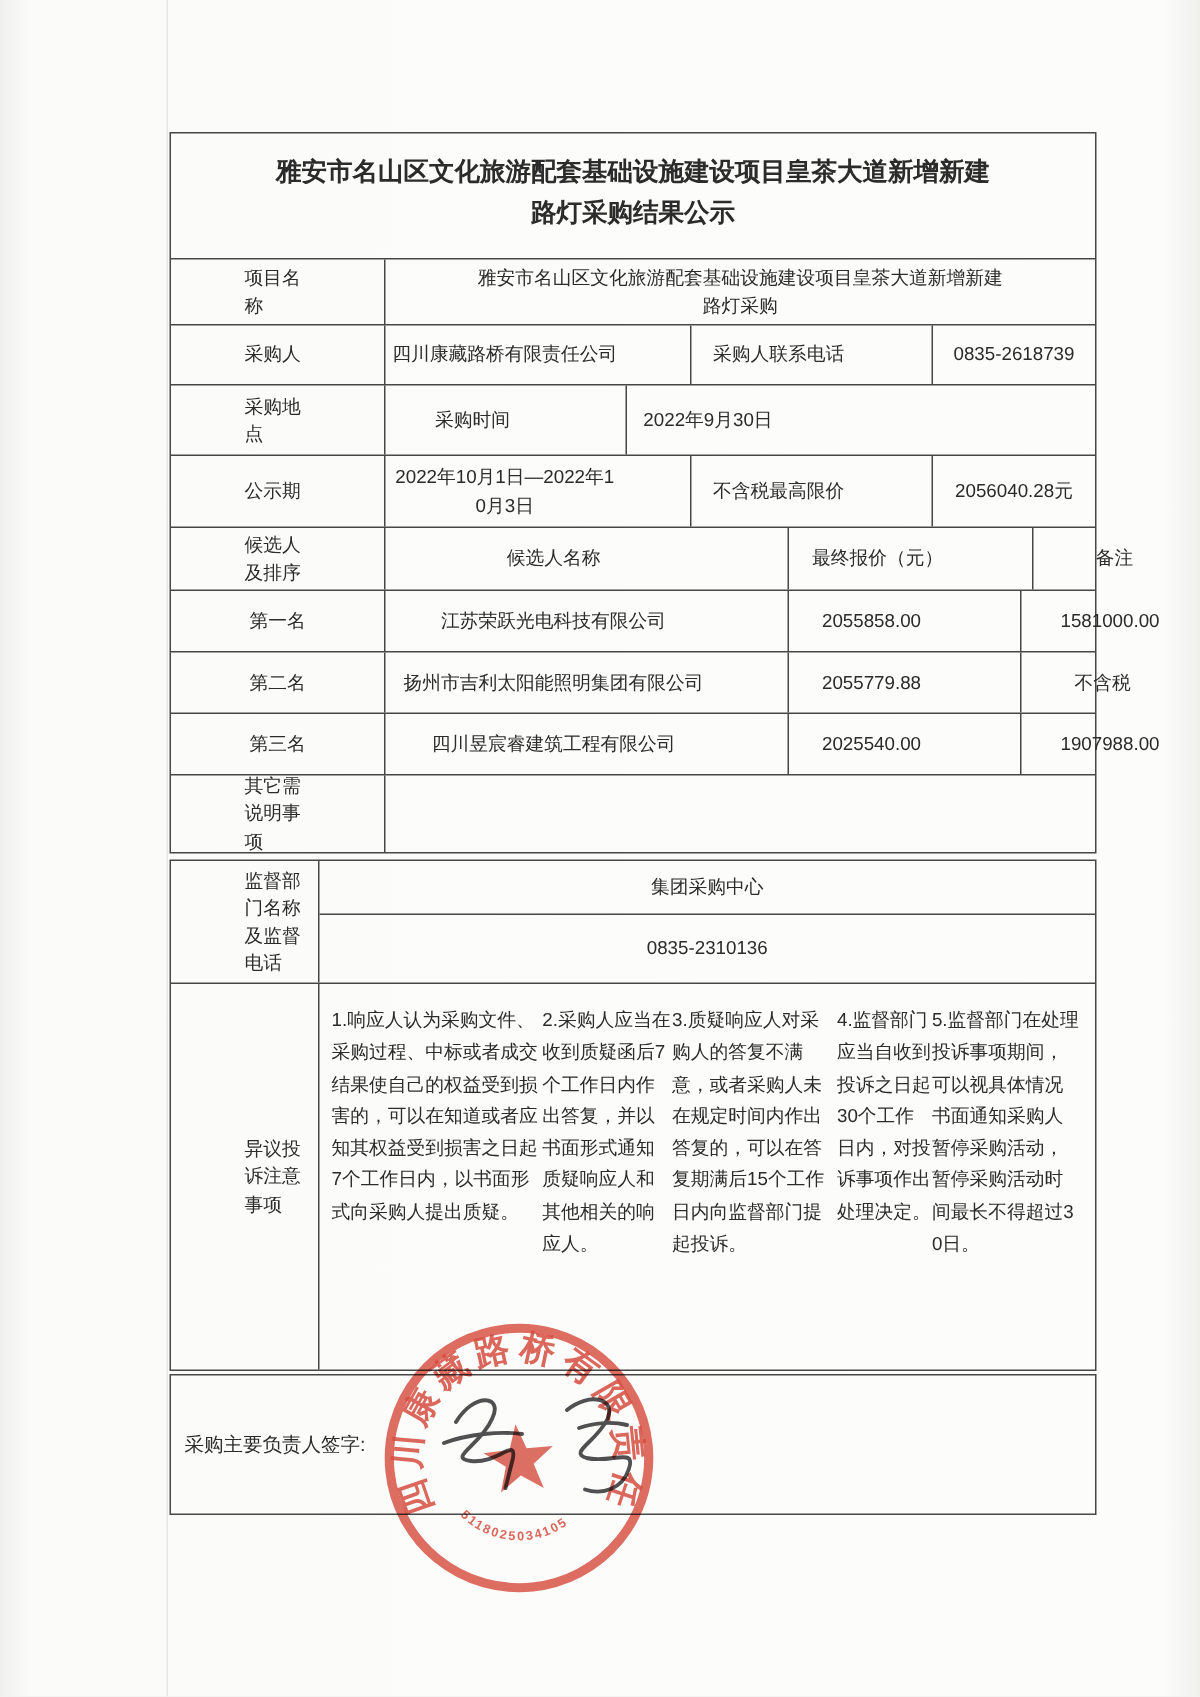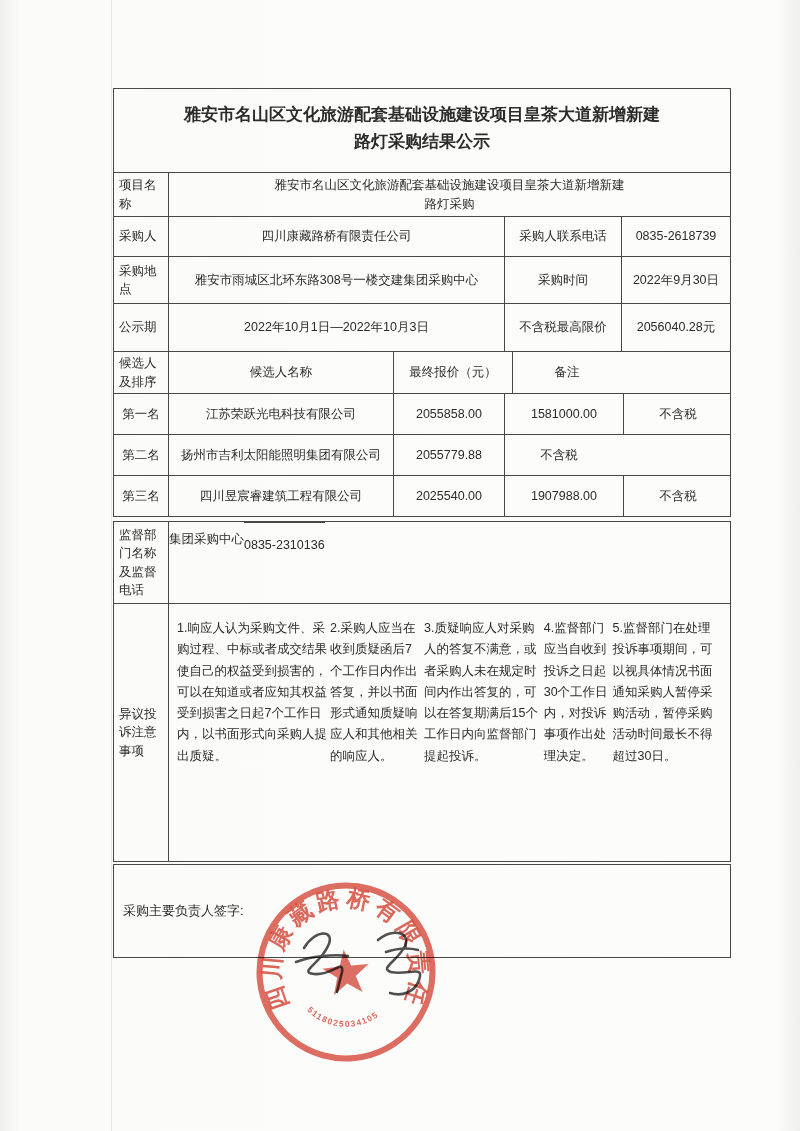--- a/index.html
+++ b/index.html
@@ -13,21 +13,21 @@
   .crease { position: absolute; left: 111px; top: 0; width: 1px; height: 100%; background: rgba(110,110,110,.14); }
 
   .doc { position: absolute; left: 113px; top: 88px; width: 618px; font-size: 12.5px; }
   .sec { border: 1px solid #474747; }
   .sec.gap { margin-top: 4px; }
   .sec.tight { margin-top: 2px; }
   .row { display: flex; align-items: stretch; border-top: 1px solid #474747; }
   .row.first { border-top: none; }
   .c {
     border-left: 1px solid #474747; display: flex; align-items: center; justify-content: center;
-    text-align: center; padding: 2px 4px; word-break: break-all; line-height: 1.45;
+    text-align: center; padding: 2px 4px; word-break: break-all; line-height: 1.45; margin-left: 44px;
   }
   .c:first-child { border-left: none; }
   .lbl  { flex: 0 0 54px; justify-content: flex-start; text-align: left; padding: 2px 3px 2px 5px; }
   .lblc { flex: 0 0 54px; }
   .cv  { flex: 1 1 auto; }
   .cl2 { flex: 0 0 117px; }
   .cv2 { flex: 0 0 109px; }
   .cn  { flex: 0 0 225px; }
   .cb  { flex: 0 0 111px; }
   .cf  { flex: 0 0 119px; }
@@ -41,21 +41,21 @@
   .h-oth  { height: 52px; }
   .h-sup  { height: 81px; }
   .h-obj  { height: 258px; }
 
   .title-block {
     height: 83px; display: flex; flex-direction: column; justify-content: center;
     text-align: center; font-weight: bold; font-size: 17px; line-height: 1.55; padding: 2px 28px 6px;
   }
   .two-line { display: flex; flex-direction: column; justify-content: center; text-align: center; }
 
-  .sup-right { flex: 1 1 auto; display: flex; flex-direction: row; border-left: 1px solid #474747; }
+  .sup-right { flex: 1 1 auto; display: flex; flex-direction: column; border-left: 1px solid #474747; }
   .sub { flex: 0 0 auto; display: flex; align-items: center; justify-content: center; text-align: center; }
   .sub + .sub { border-top: 1px solid #474747; }
 
   .obj-content {
     flex: 1 1 auto; display: flex; flex-direction: row; justify-content: center;
     text-align: left; padding: 14px 10px 14px 8px; line-height: 1.7; font-size: 12.5px;
     border-left: 1px solid #474747; word-break: break-all;
   }
   .sig-row { height: 92px; display: flex; align-items: center; padding-left: 9px; font-size: 13px; }
 
@@ -92,21 +92,20 @@
 
       <div class="row h-pur">
         <div class="c lbl">采购人</div>
         <div class="c cv">四川康藏路桥有限责任公司</div>
         <div class="c cl2">采购人联系电话</div>
         <div class="c cv2">0835-2618739</div>
       </div>
 
       <div class="row h-loc">
         <div class="c lbl">采购地点</div>
-        <div class="c cv">雅安市雨城区北环东路308号一楼交建集团采购中心</div>
         <div class="c cl2">采购时间</div>
         <div class="c cv2">2022年9月30日</div>
       </div>
 
       <div class="row h-per">
         <div class="c lbl">公示期</div>
         <div class="c cv">2022年10月1日—2022年10月3日</div>
         <div class="c cl2">不含税最高限价</div>
         <div class="c cv2">2056040.28元</div>
       </div>
@@ -134,20 +133,24 @@
       </div>
 
       <div class="row h-cand">
         <div class="c lblc">第三名</div>
         <div class="c cn">四川昱宸睿建筑工程有限公司</div>
         <div class="c cb">2025540.00</div>
         <div class="c cf">1907988.00</div>
         <div class="c cr">不含税</div>
       </div>
 
+      <div class="row h-oth">
+        <div class="c lbl">其它需说明事项</div>
+        <div class="c cv"></div>
+      </div>
     </div>
 
     <div class="sec gap">
       <div class="row first h-sup">
         <div class="c lbl">监督部门名称及监督电话</div>
         <div class="sup-right">
           <div class="sub" style="height:35px">集团采购中心</div>
           <div class="sub" style="height:45px">0835-2310136</div>
         </div>
       </div>

